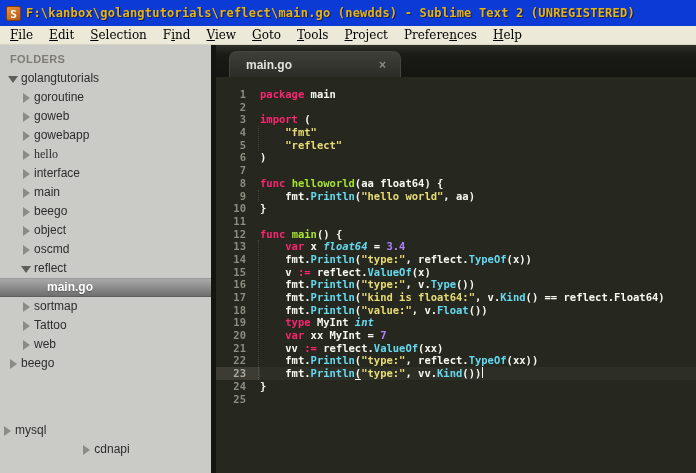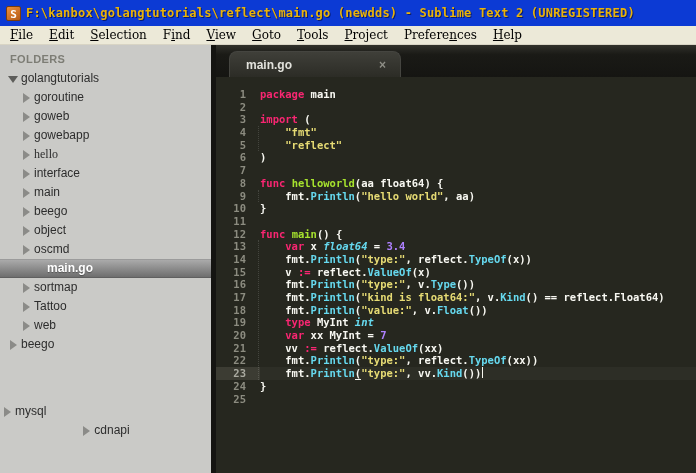--- a/index.html
+++ b/index.html
@@ -170,20 +170,24 @@
             <span class="tree-arrow collapsed"></span>
             <span>beego</span>
           </div>
           <div class="tree-row" style="padding-left: 21px;">
             <span class="tree-arrow collapsed"></span>
             <span>object</span>
           </div>
           <div class="tree-row" style="padding-left: 21px;">
             <span class="tree-arrow collapsed"></span>
             <span>oscmd</span>
+          </div>
+          <div class="tree-row" style="padding-left: 21px;">
+            <span class="tree-arrow expanded"></span>
+            <span>reflect</span>
           </div>
           <div class="tree-row selected" style="padding-left: 34px;">
             <span class="tree-arrow none"></span>
             <span>main.go</span>
           </div>
           <div class="tree-row" style="padding-left: 21px;">
             <span class="tree-arrow collapsed"></span>
             <span>sortmap</span>
           </div>
           <div class="tree-row" style="padding-left: 21px;">

